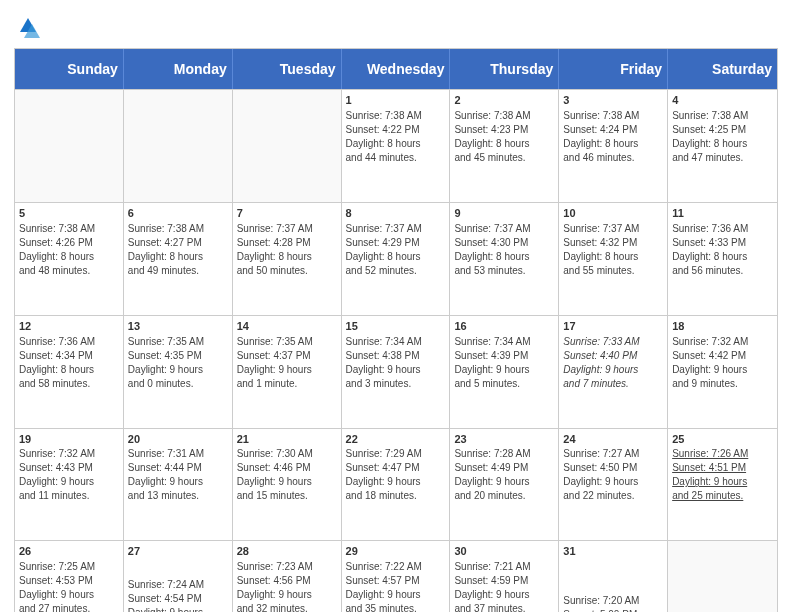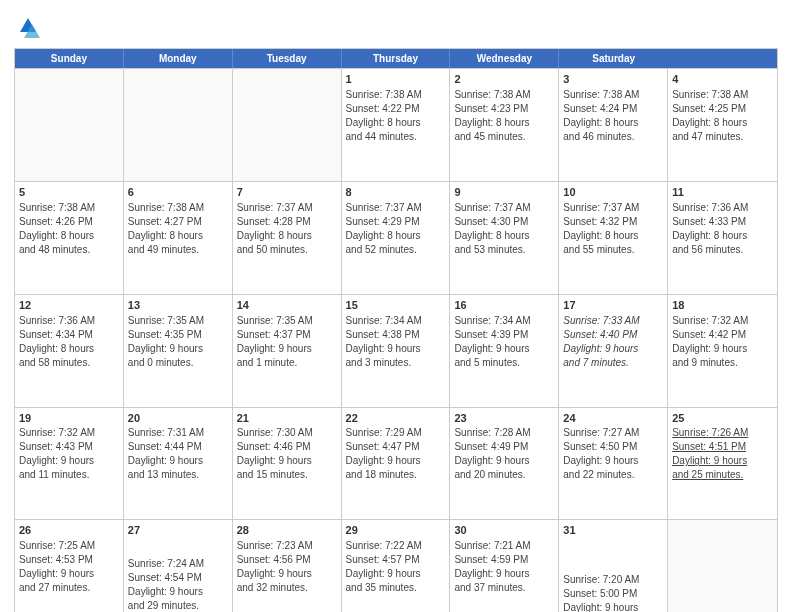--- a/index.html
+++ b/index.html
@@ -67,24 +67,24 @@
       flex-direction: column;
       border: 1px solid #ccc;
     }
     .cal-header {
       display: grid;
       grid-template-columns: repeat(7, 1fr);
       background: #3a6bbf;
     }
     .cal-header-cell {
       color: #fff;
-      font-size: 10px;
-      font-weight: bold;
-      padding: 4px 5px;
-      text-align: center;
+      font-size: 14px;
+      font-weight: bold;
+      padding: 12px 5px;
+      text-align: right;
       border-right: 1px solid #5a88d8;
     }
     .cal-header-cell:last-child { border-right: none; }
     .cal-body {
       flex: 1;
       display: grid;
       grid-template-rows: repeat(5, 1fr);
     }
     .cal-row {
       display: grid;
@@ -135,22 +135,23 @@
       <div class="month-title"></div>
       <div class="location"></div>
     </div>
   </div>
 
   <div class="calendar">
     <div class="cal-header" id="cal-header">
         <div class="cal-header-cell">Sunday</div>
         <div class="cal-header-cell">Monday</div>
         <div class="cal-header-cell">Tuesday</div>
+        <div class="cal-header-cell">Wednesday</div>
         <div class="cal-header-cell">Thursday</div>
-        <div class="cal-header-cell">Wednesday</div>
+        <div class="cal-header-cell">Friday</div>
         <div class="cal-header-cell">Saturday</div>
       </div>
     <div class="cal-body" id="cal-body">
         <div class="cal-row">
           <div class="cal-cell empty"></div>
           <div class="cal-cell empty"></div>
           <div class="cal-cell empty"></div>
           <div class="cal-cell">
             <div class="day-num">1</div>
             <div class="cell-content" style="white-space: pre-line;">Sunrise: 7:38 AM

